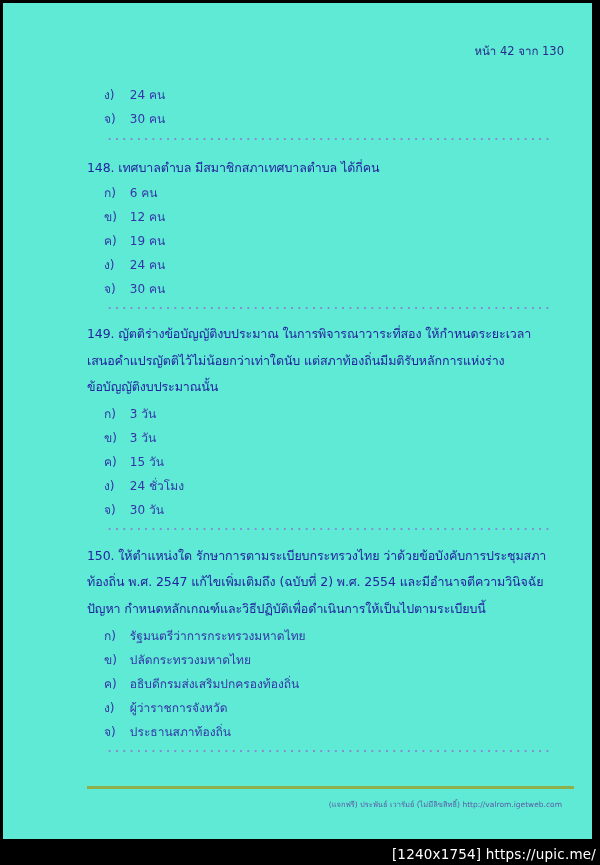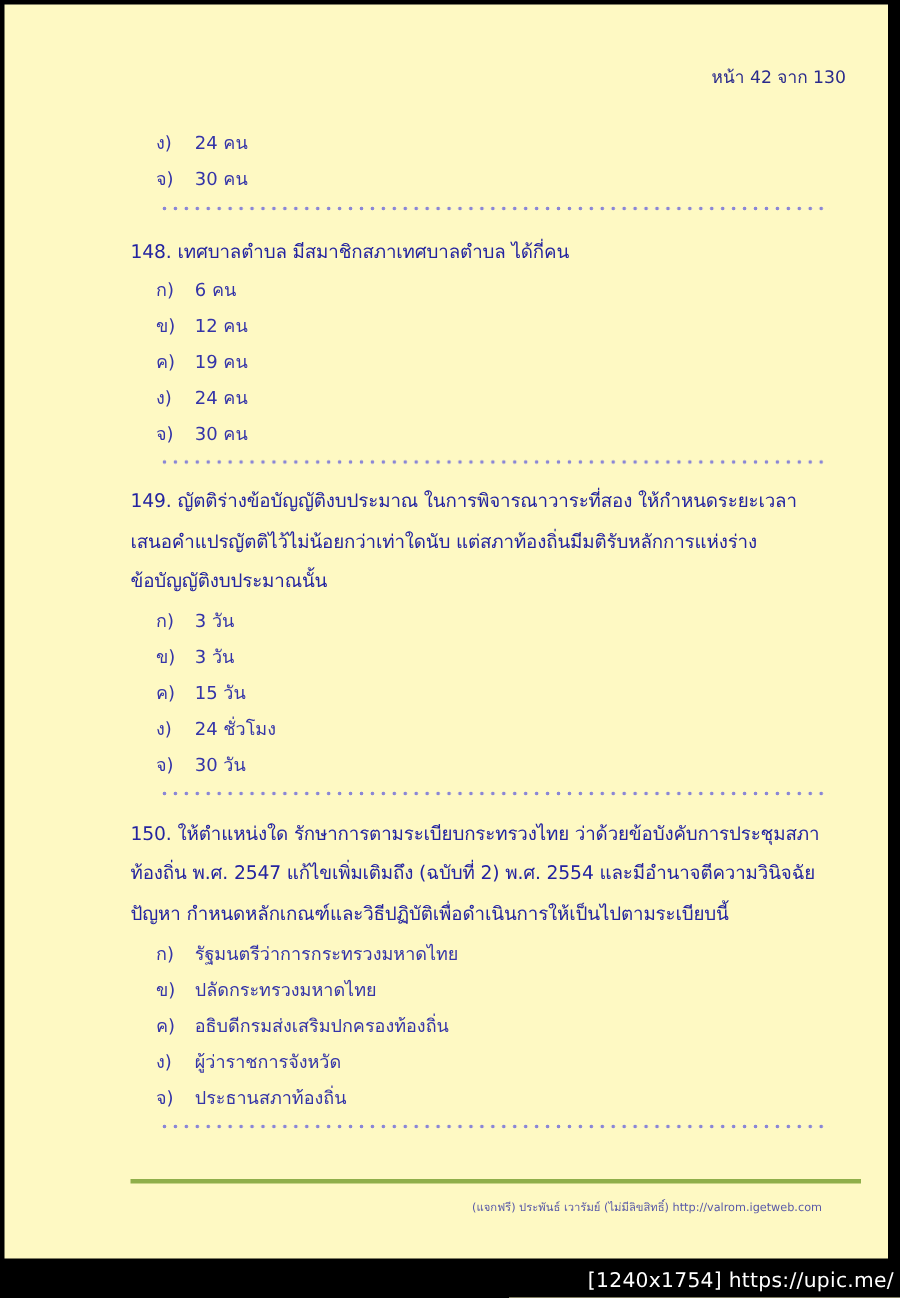--- a/index.html
+++ b/index.html
@@ -2,21 +2,21 @@
 <html><head>
 <meta charset="utf-8">
 <style>
   html, body { margin: 0; padding: 0; }
   body {
     width: 600px; height: 865px; background: #000; position: relative; overflow: hidden;
     font-family: "DejaVu Sans", "Liberation Sans", sans-serif;
   }
   .page {
     position: absolute; left: 3px; top: 3px; width: 589px; height: 836px;
-    background: #fef9c3; overflow: hidden;
+    background: #5eead4; overflow: hidden;
   }
   .header-page {
     position: absolute; right: 28px; top: 39px;
     font-size: 11.5px; color: #2a2a8c;
   }
   .content { position: absolute; left: 0; top: 0; width: 100%; }
   .opt {
     position: absolute; left: 101px; font-size: 12px; color: #3434a8;
     white-space: nowrap;
   }
@@ -28,21 +28,21 @@
   .sep {
     position: absolute; left: 103px; width: 447px; height: 6px;
     background-image: radial-gradient(circle, #8a86d6 1.1px, transparent 1.4px);
     background-size: 7.3px 6px; background-repeat: repeat-x;
   }
   .footer-line {
     position: absolute; left: 84px; top: 783px; width: 487px; height: 3px;
     background: #8faf4a;
   }
   .footer-text {
-    position: absolute; right: 44px; top: 795px; font-size: 7.5px; color: #5a5aa8;
+    position: absolute; right: 30px; top: 795px; font-size: 7.5px; color: #5a5aa8;
     white-space: nowrap;
     margin-left: 20px;
   }
   .watermark {
     position: absolute; right: 4px; bottom: 3px; font-size: 13.5px; color: #fff;
     font-family: "DejaVu Sans", sans-serif; letter-spacing: 0.2px;
   }
 </style>
 </head>
 <body>

